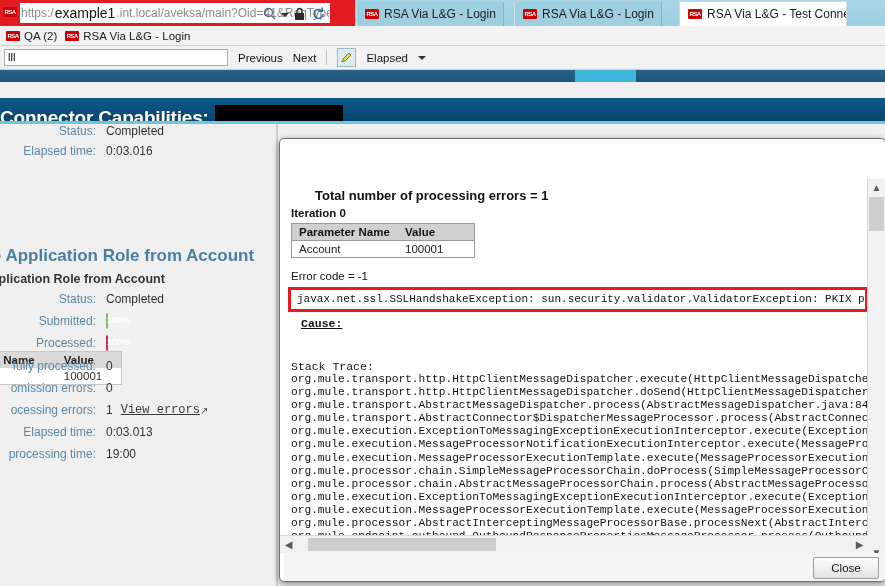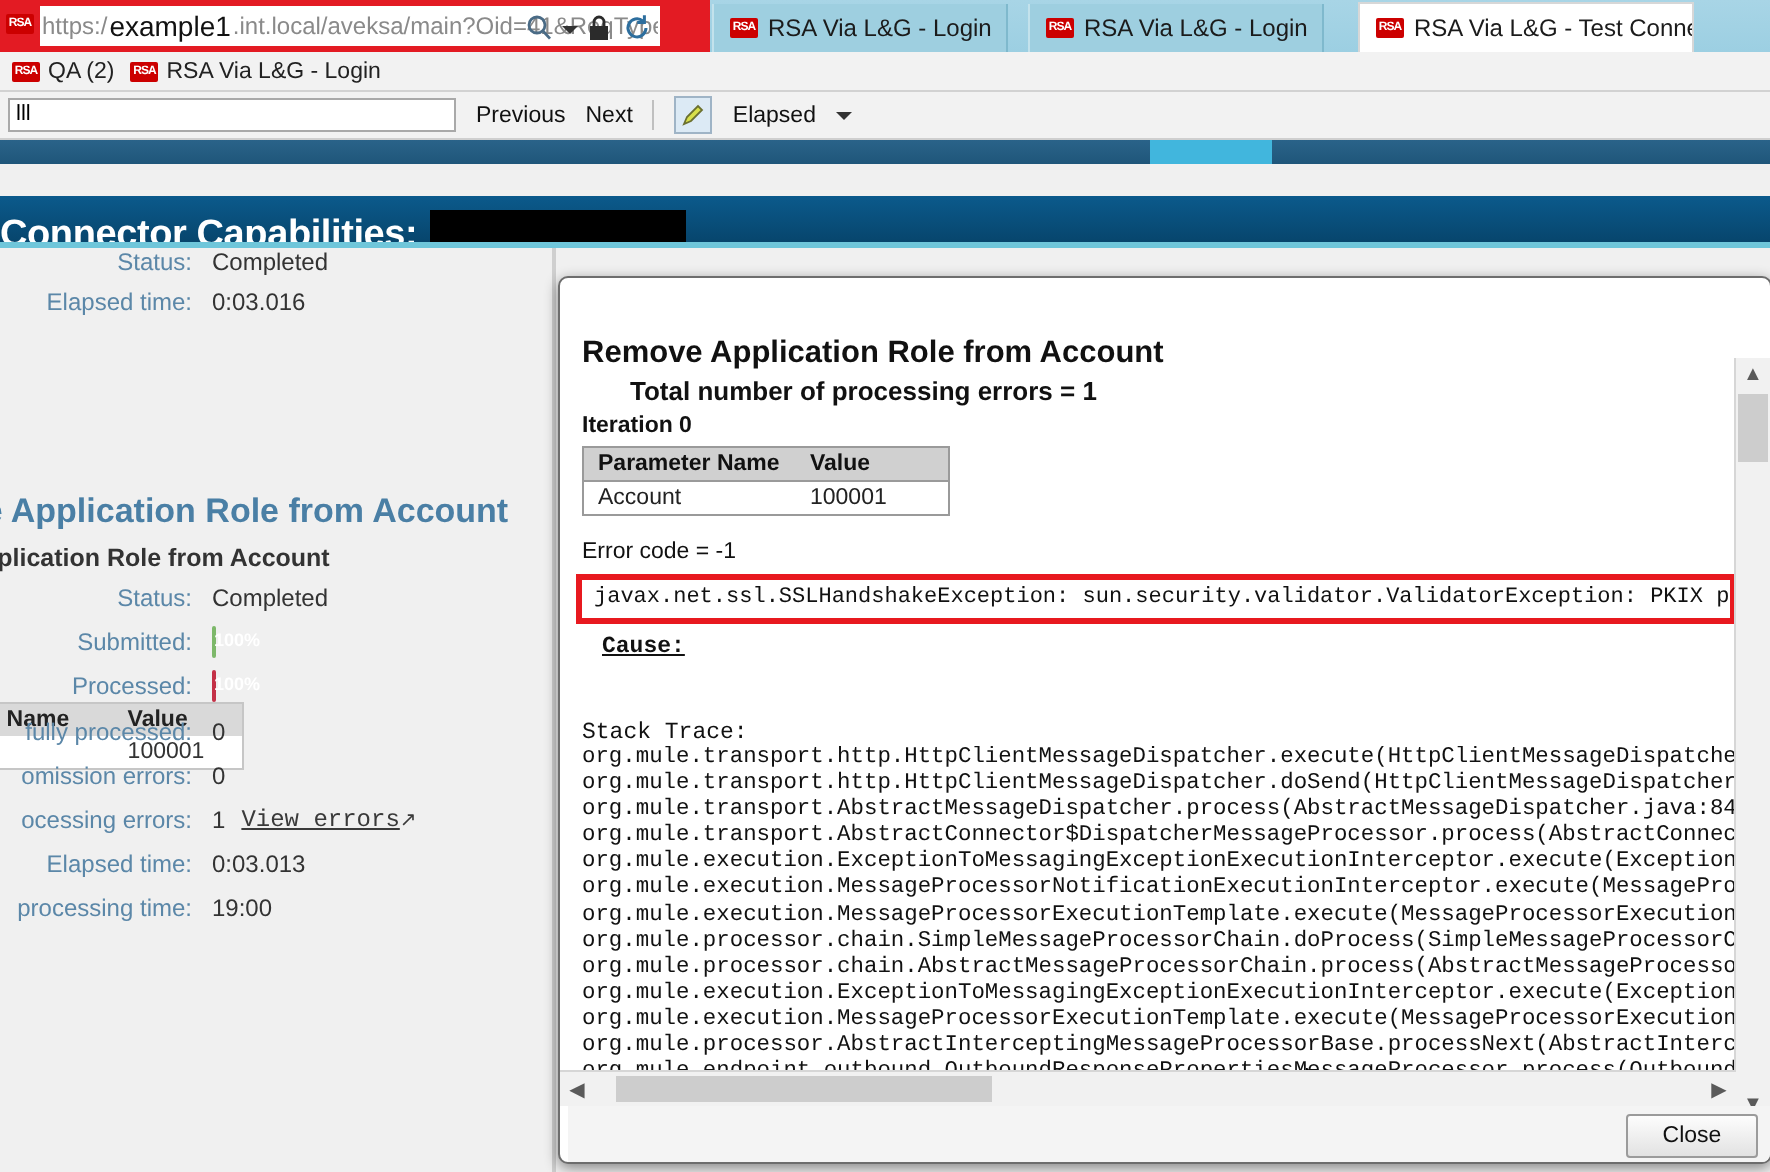--- a/index.html
+++ b/index.html
@@ -312,21 +312,20 @@
 
   <div id="side-marker"></div>
 </div>
 
 <div id="dialog">
 
 
   <div id="dialog-body">
     <div id="dialog-content">
 
-      <div id="dlg-h1">Remove Application Role from Account</div>
       <div id="dlg-h2">Total number of processing errors = 1</div>
       <div id="dlg-iter">Iteration 0</div>
 
       <table id="dlg-param-table">
         <tbody>
             <tr>
           <th style="width:92px;">Parameter Name</th>
           <th style="width:62px;">Value</th>
         </tr>
         <tr>

